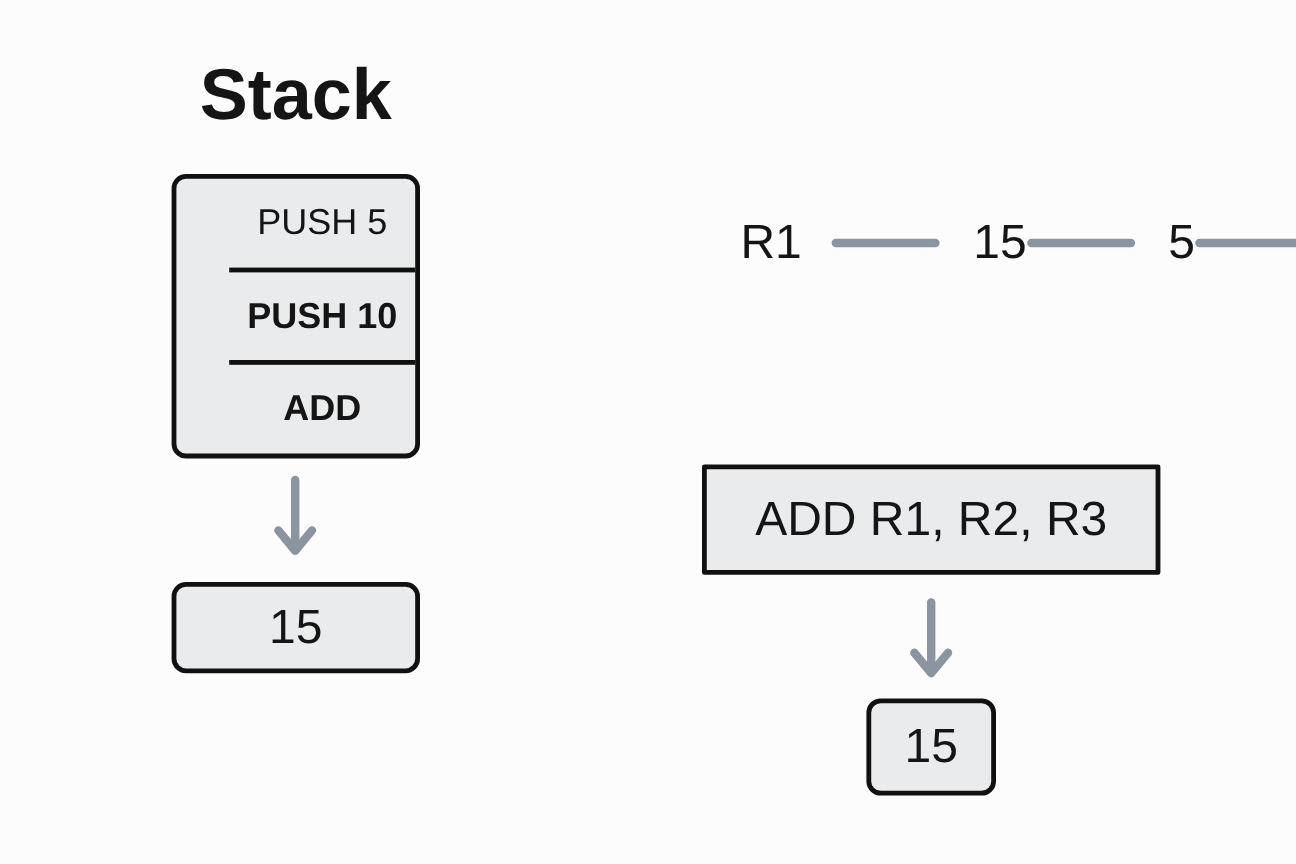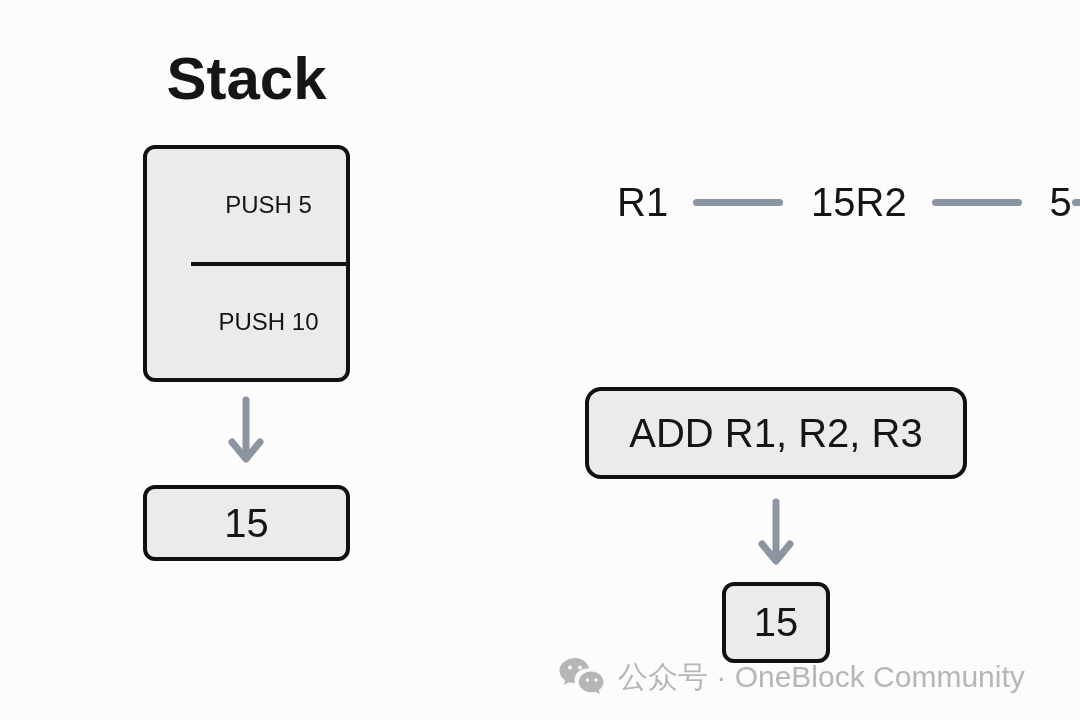--- a/index.html
+++ b/index.html
@@ -39,25 +39,25 @@
     left:143px;top:145px;
     width:207px;height:237px;
     background:var(--box-fill);
     border:4px solid var(--box-border);
     border-radius:12px;
     display:flex;flex-direction:column;
   }
   .stack-cell{
     flex:1;
     display:flex;align-items:center;justify-content:center;
-    font-size:24px;
+    font-size:30px;
     color:var(--text);
     margin-left:44px;
   }
-  .stack-cell + .stack-cell{border-top:4px solid var(--box-border);}
+  .stack-cell + .stack-cell{border-top:4px solid var(--box-border);font-weight:bold;}
 
   .result-box{
     position:absolute;
     background:var(--box-fill);
     border:4px solid var(--box-border);
     border-radius:12px;
     display:flex;align-items:center;justify-content:center;
     font-size:40px;
     color:var(--text);
   }
@@ -94,21 +94,21 @@
     font-size:40px;
     color:var(--text);
   }
 
   .instruction-box{
     position:absolute;
     left:585px;top:387px;
     width:382px;height:92px;
     background:var(--box-fill);
     border:4px solid var(--box-border);
-    border-radius:16px;
+    border-radius:2px;
     display:flex;align-items:center;justify-content:center;
     font-size:40px;
     color:var(--text);
   }
 
   .watermark{
     position:absolute;
     left:558px;top:656px;
     display:flex;align-items:center;
     gap:12px;
@@ -121,69 +121,54 @@
 </head>
 <body>
 
 <div class="canvas">
 
   <div class="col-title" id="stack-title">Stack</div>
 
   <div class="stack-box">
     <div class="stack-cell">PUSH 5</div>
     <div class="stack-cell">PUSH 10</div>
+    <div class="stack-cell">ADD</div>
   </div>
 
   <div class="down-arrow" id="stack-arrow">
     <svg viewBox="0 0 44 76" fill="none" xmlns="http://www.w3.org/2000/svg">
       <path d="M22 6 L22 62" stroke="#8b95a1" stroke-width="7" stroke-linecap="round"></path>
       <path d="M8 48 L22 65 L36 48" stroke="#8b95a1" stroke-width="7" stroke-linecap="round" stroke-linejoin="round"></path>
     </svg>
   </div>
 
   <div class="result-box" id="stack-result">15</div>
 
 
   <div class="register-rows">
     <div class="register-row">
       <span class="register-name">R1</span>
       <span class="register-dash"></span>
       <span class="register-value">15</span>
     </div>
     <div class="register-row">
-      <span class="register-name">R2</span>
       <span class="register-dash"></span>
       <span class="register-value">5</span>
     </div>
     <div class="register-row">
       <span class="register-dash"></span>
       <span class="register-value">14</span>
     </div>
   </div>
 
   <div class="instruction-box">ADD R1, R2, R3</div>
 
   <div class="down-arrow" id="register-arrow">
     <svg viewBox="0 0 44 76" fill="none" xmlns="http://www.w3.org/2000/svg">
       <path d="M22 6 L22 62" stroke="#8b95a1" stroke-width="7" stroke-linecap="round"></path>
       <path d="M8 48 L22 65 L36 48" stroke="#8b95a1" stroke-width="7" stroke-linecap="round" stroke-linejoin="round"></path>
     </svg>
   </div>
 
   <div class="result-box" id="register-result">15</div>
 
-  <div class="watermark">
-    <span>
-      <svg width="48" height="42" viewBox="0 0 48 42" xmlns="http://www.w3.org/2000/svg">
-
-        <path fill="#b6b6b6" d="M17.5 2 C8.4 2 1.5 7.6 1.5 14.6 c0 4 2.2 7.4 5.6 9.7 l-1.5 4.6 5.1-2.7 c1.5 0.4 3.1 0.7 4.8 0.7 0.5 0 1 0 1.5-0.1 -0.3-1-0.5-2-0.5-3.1 0-6.3 5.8-11.3 13-11.3 0.5 0 1 0 1.5 0.1 C29.6 6.6 24.1 2 17.5 2 Z"></path>
-        <circle cx="12" cy="11.5" r="2" fill="#fcfcfc"></circle>
-        <circle cx="22" cy="11.5" r="2" fill="#fcfcfc"></circle>
-
-        <path fill="#b6b6b6" d="M33.5 15.5 c-7 0-12.7 4.6-12.7 10.4 0 5.7 5.7 10.4 12.7 10.4 1.4 0 2.8-0.2 4.1-0.6 l4.4 2.3 -1.3-4 c2.9-1.9 4.8-4.8 4.8-8.1 0-5.8-5.7-10.4-12-10.4 Z"></path>
-        <circle cx="29.5" cy="24" r="1.7" fill="#fcfcfc"></circle>
-        <circle cx="38" cy="24" r="1.7" fill="#fcfcfc"></circle>
-      </svg>
-    </span>
-    <span>公众号 · OneBlock Community</span>
-  </div>
 
 </div>
 
 </body></html>

